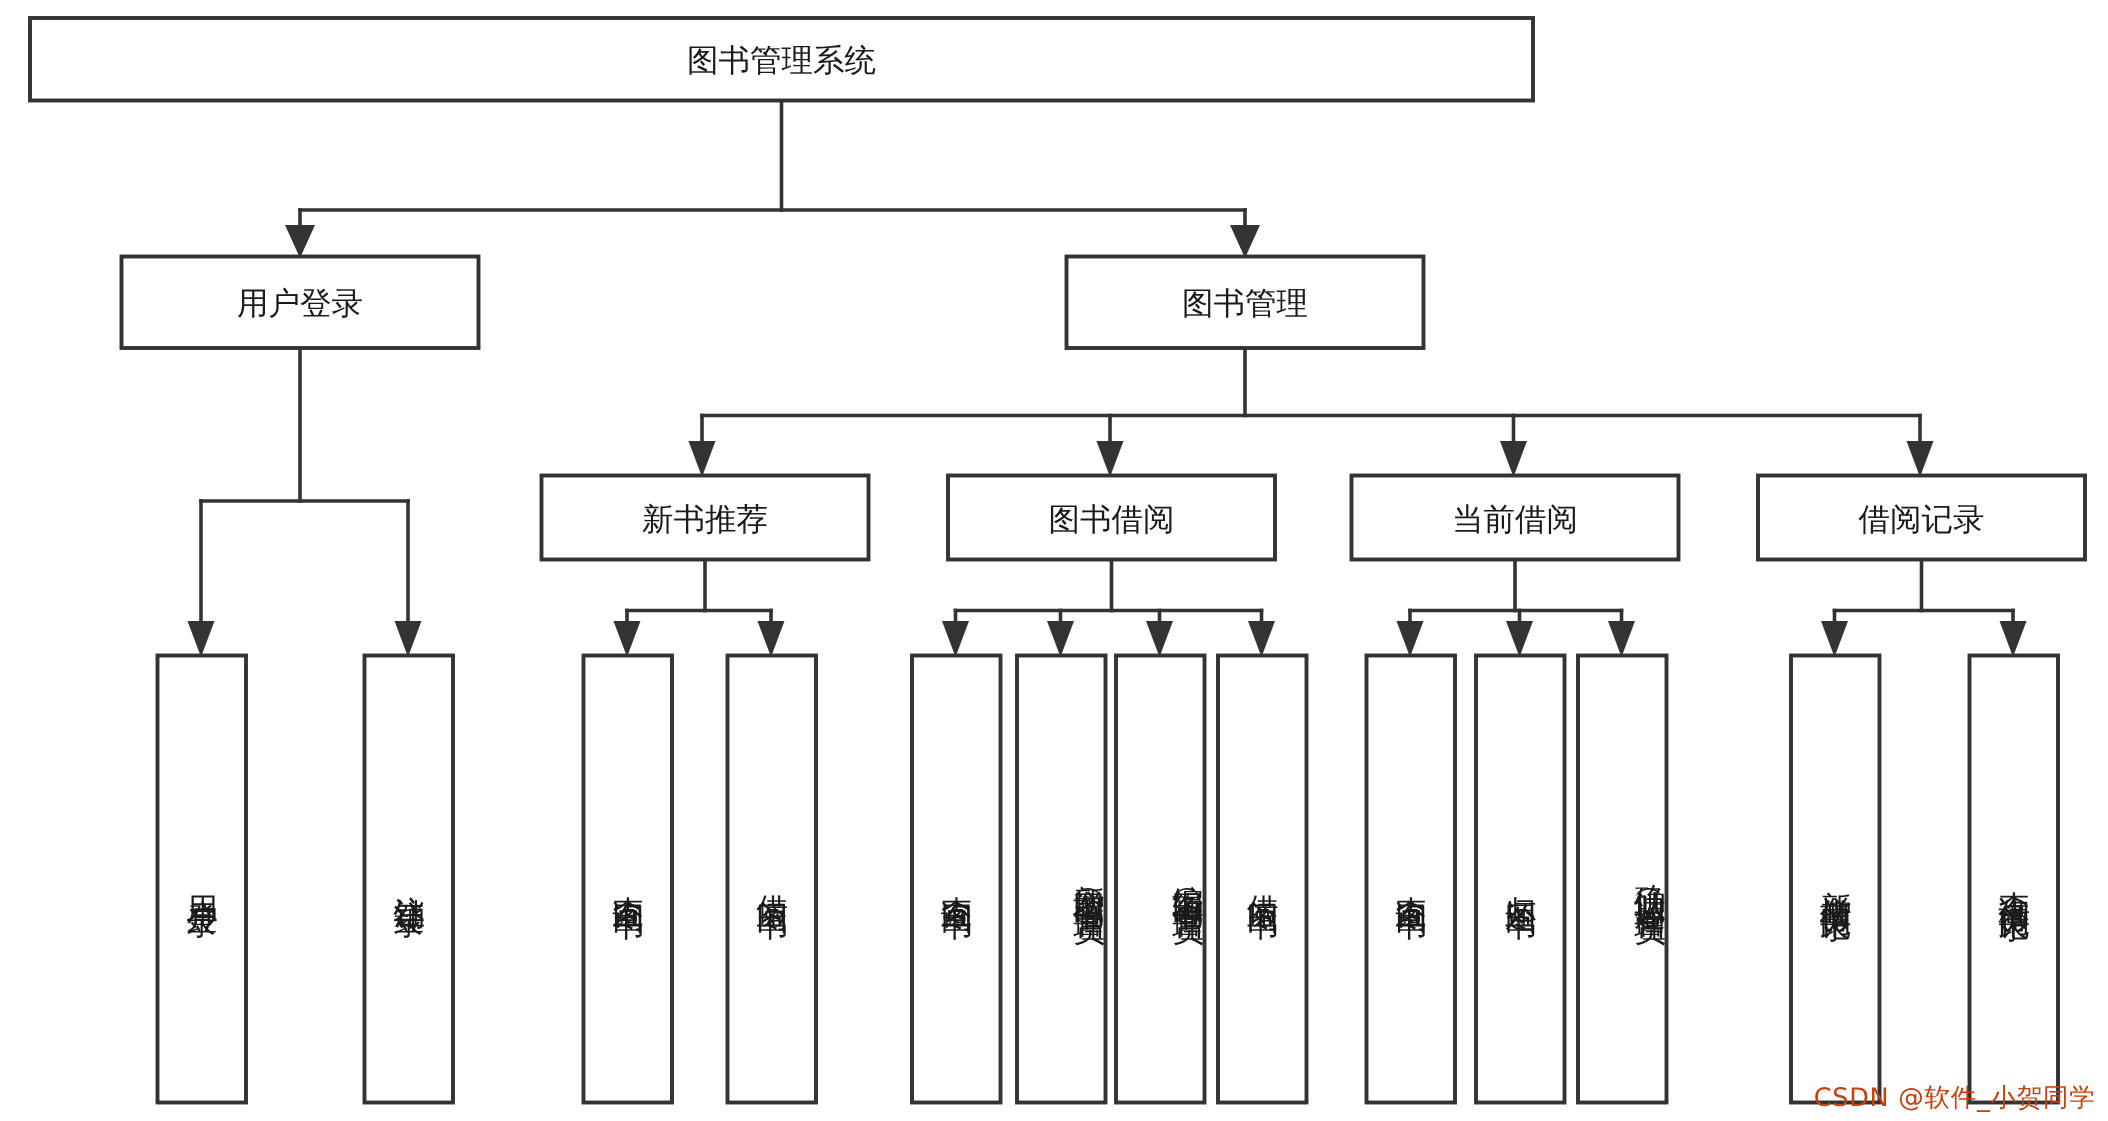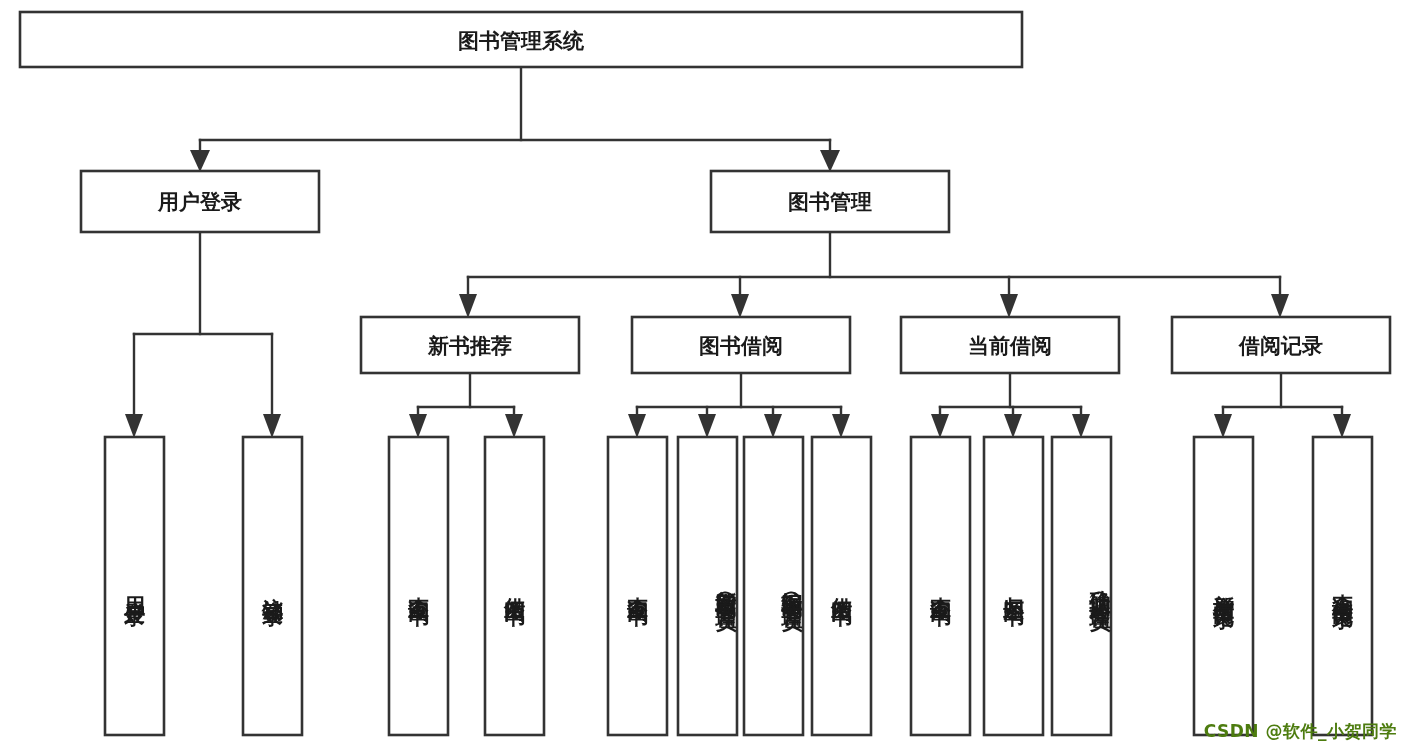--- a/index.html
+++ b/index.html
@@ -11,21 +11,20 @@
     width: 1405px;
     height: 747px;
     font-family: "DejaVu Sans", "Liberation Sans", sans-serif;
     overflow: hidden;
   }
   #diagram-root {
     position: relative;
     width: 1405px;
     height: 747px;
     background: #ffffff;
-    font-weight: bold;
   }
   svg.diagram-svg {
     position: absolute;
     left: 0;
     top: 0;
     width: 1405px;
     height: 747px;
   }
   .node-box {
     fill: #ffffff;
@@ -70,21 +69,21 @@
     display: flex;
     align-items: flex-start;
     justify-content: center;
   }
   #watermark {
     position: absolute;
     right: 8px;
     bottom: 4px;
     font-family: "DejaVu Sans", "Liberation Sans", sans-serif;
     font-size: 17px;
-    color: #4d7c0f;
+    color: #c2410c;
     white-space: nowrap;
     letter-spacing: 0.5px;
   }
 </style>
 </head>
 <body>
 
 <div id="diagram-root">
 
   <svg class="diagram-svg" viewBox="0 0 1405 747">

